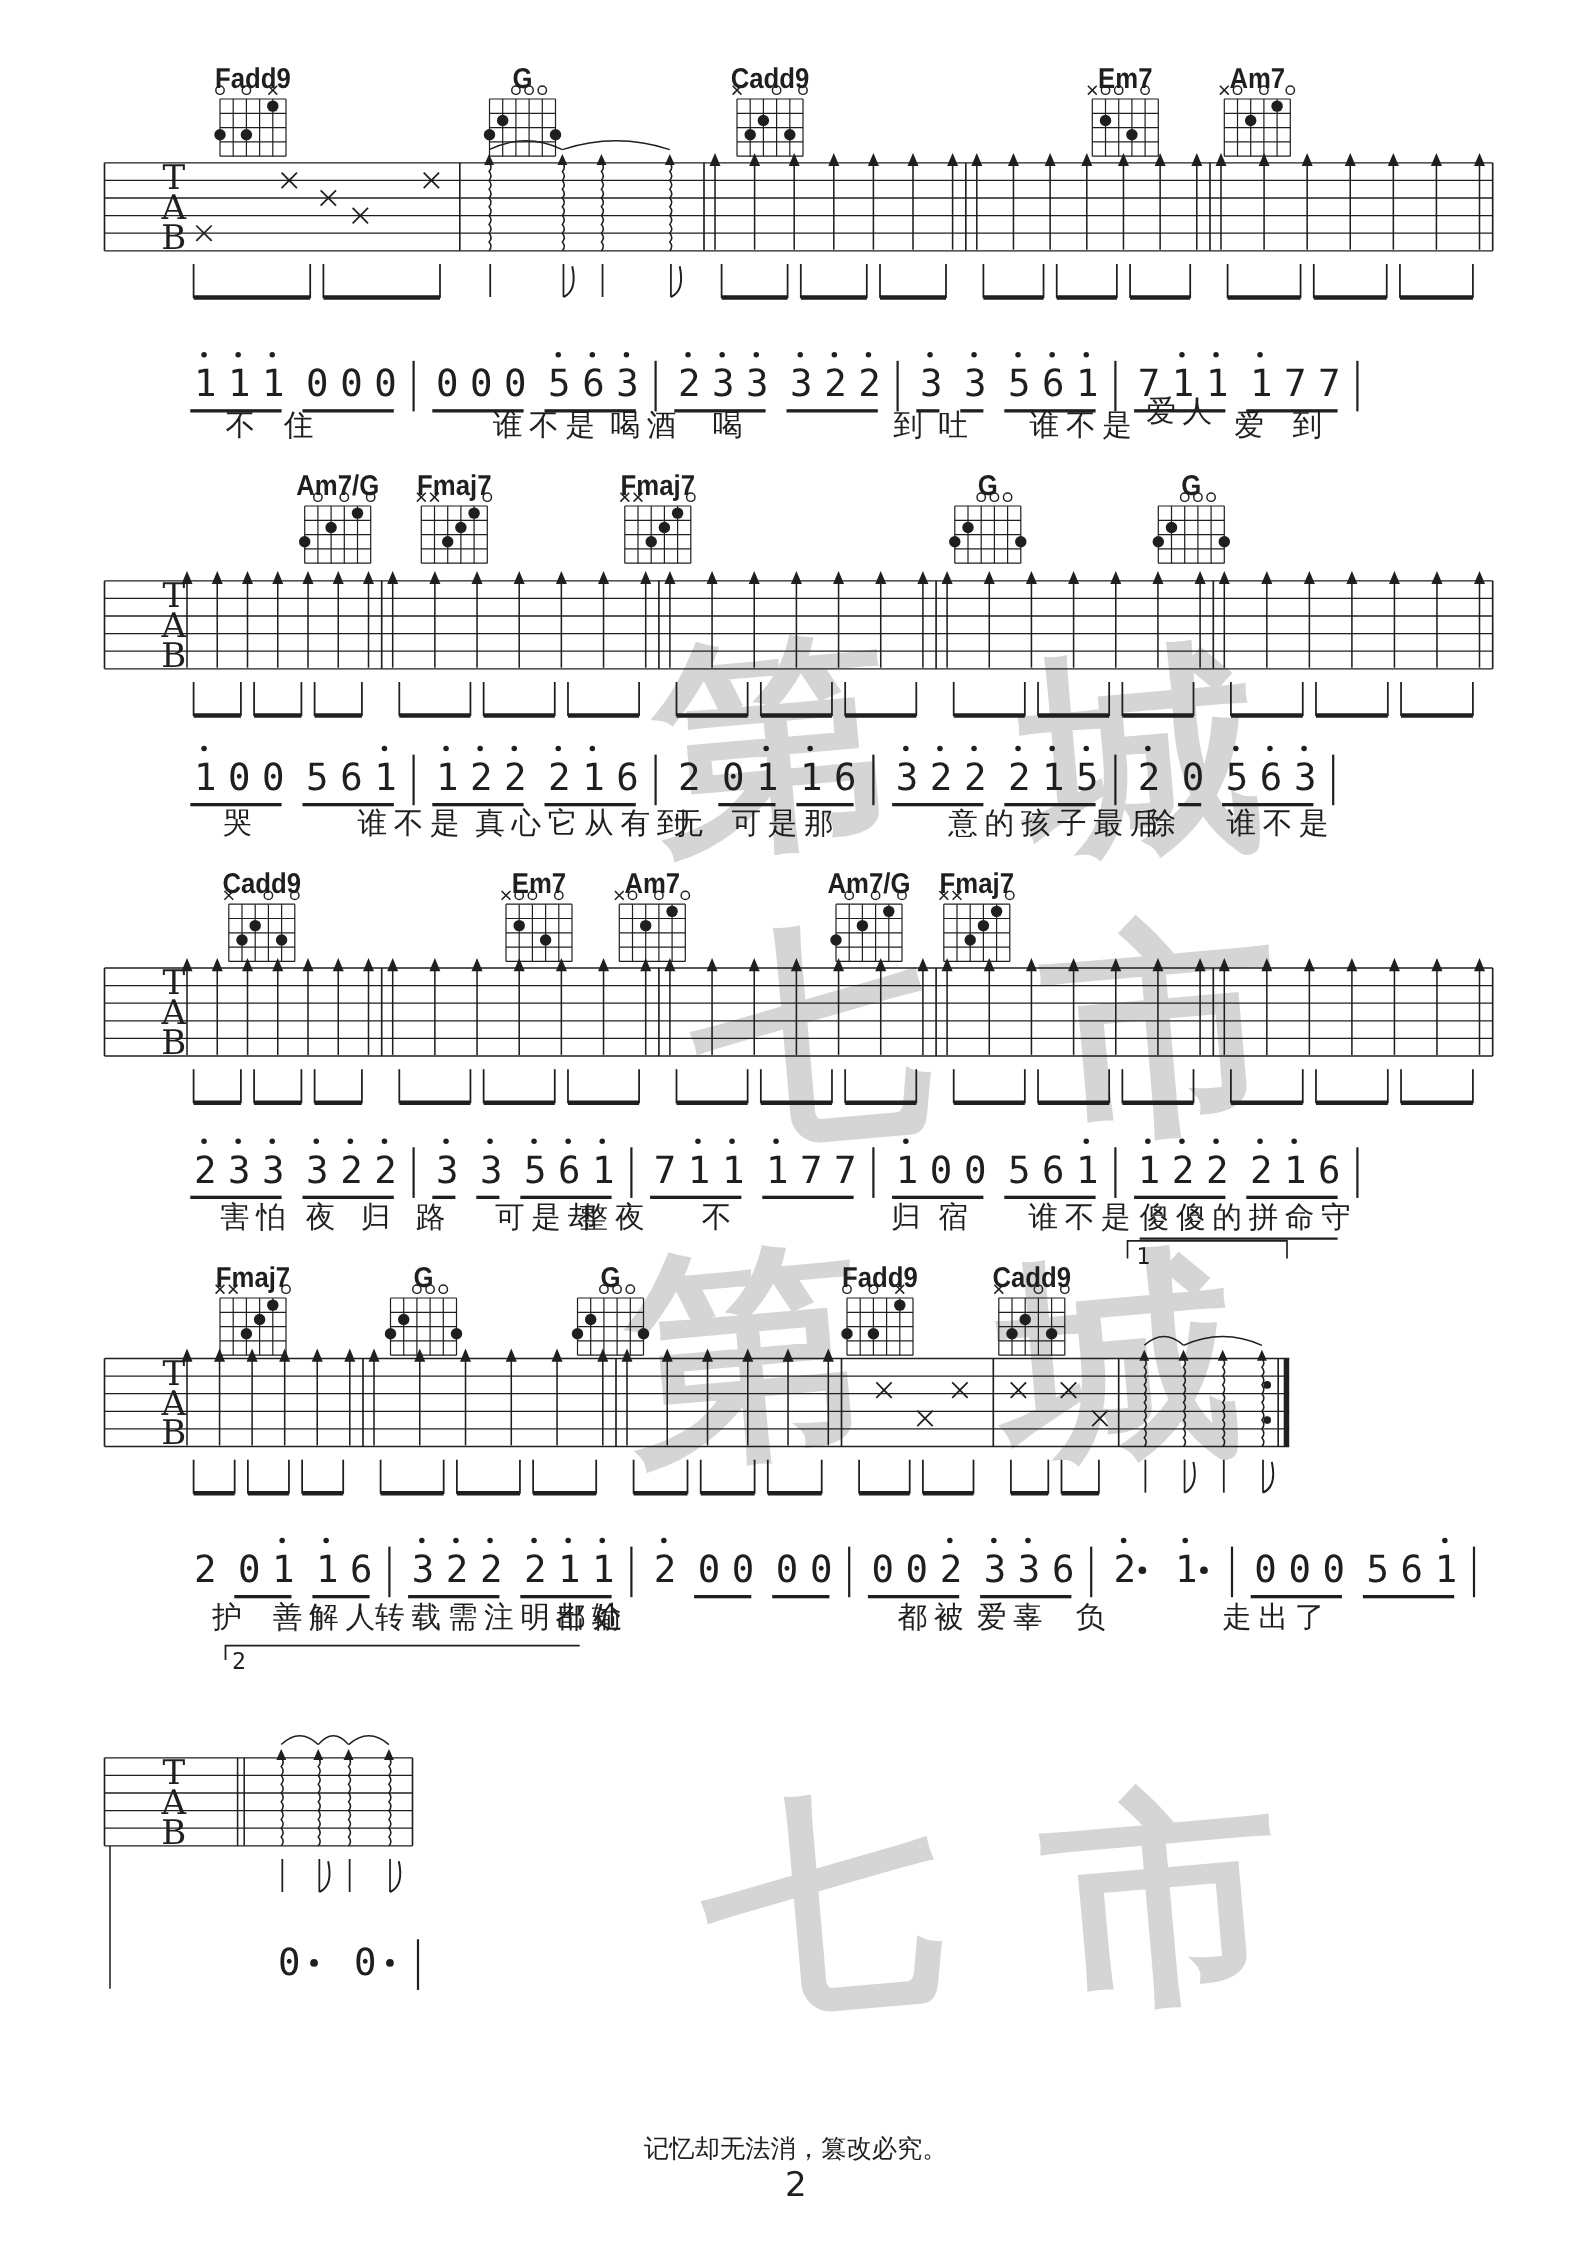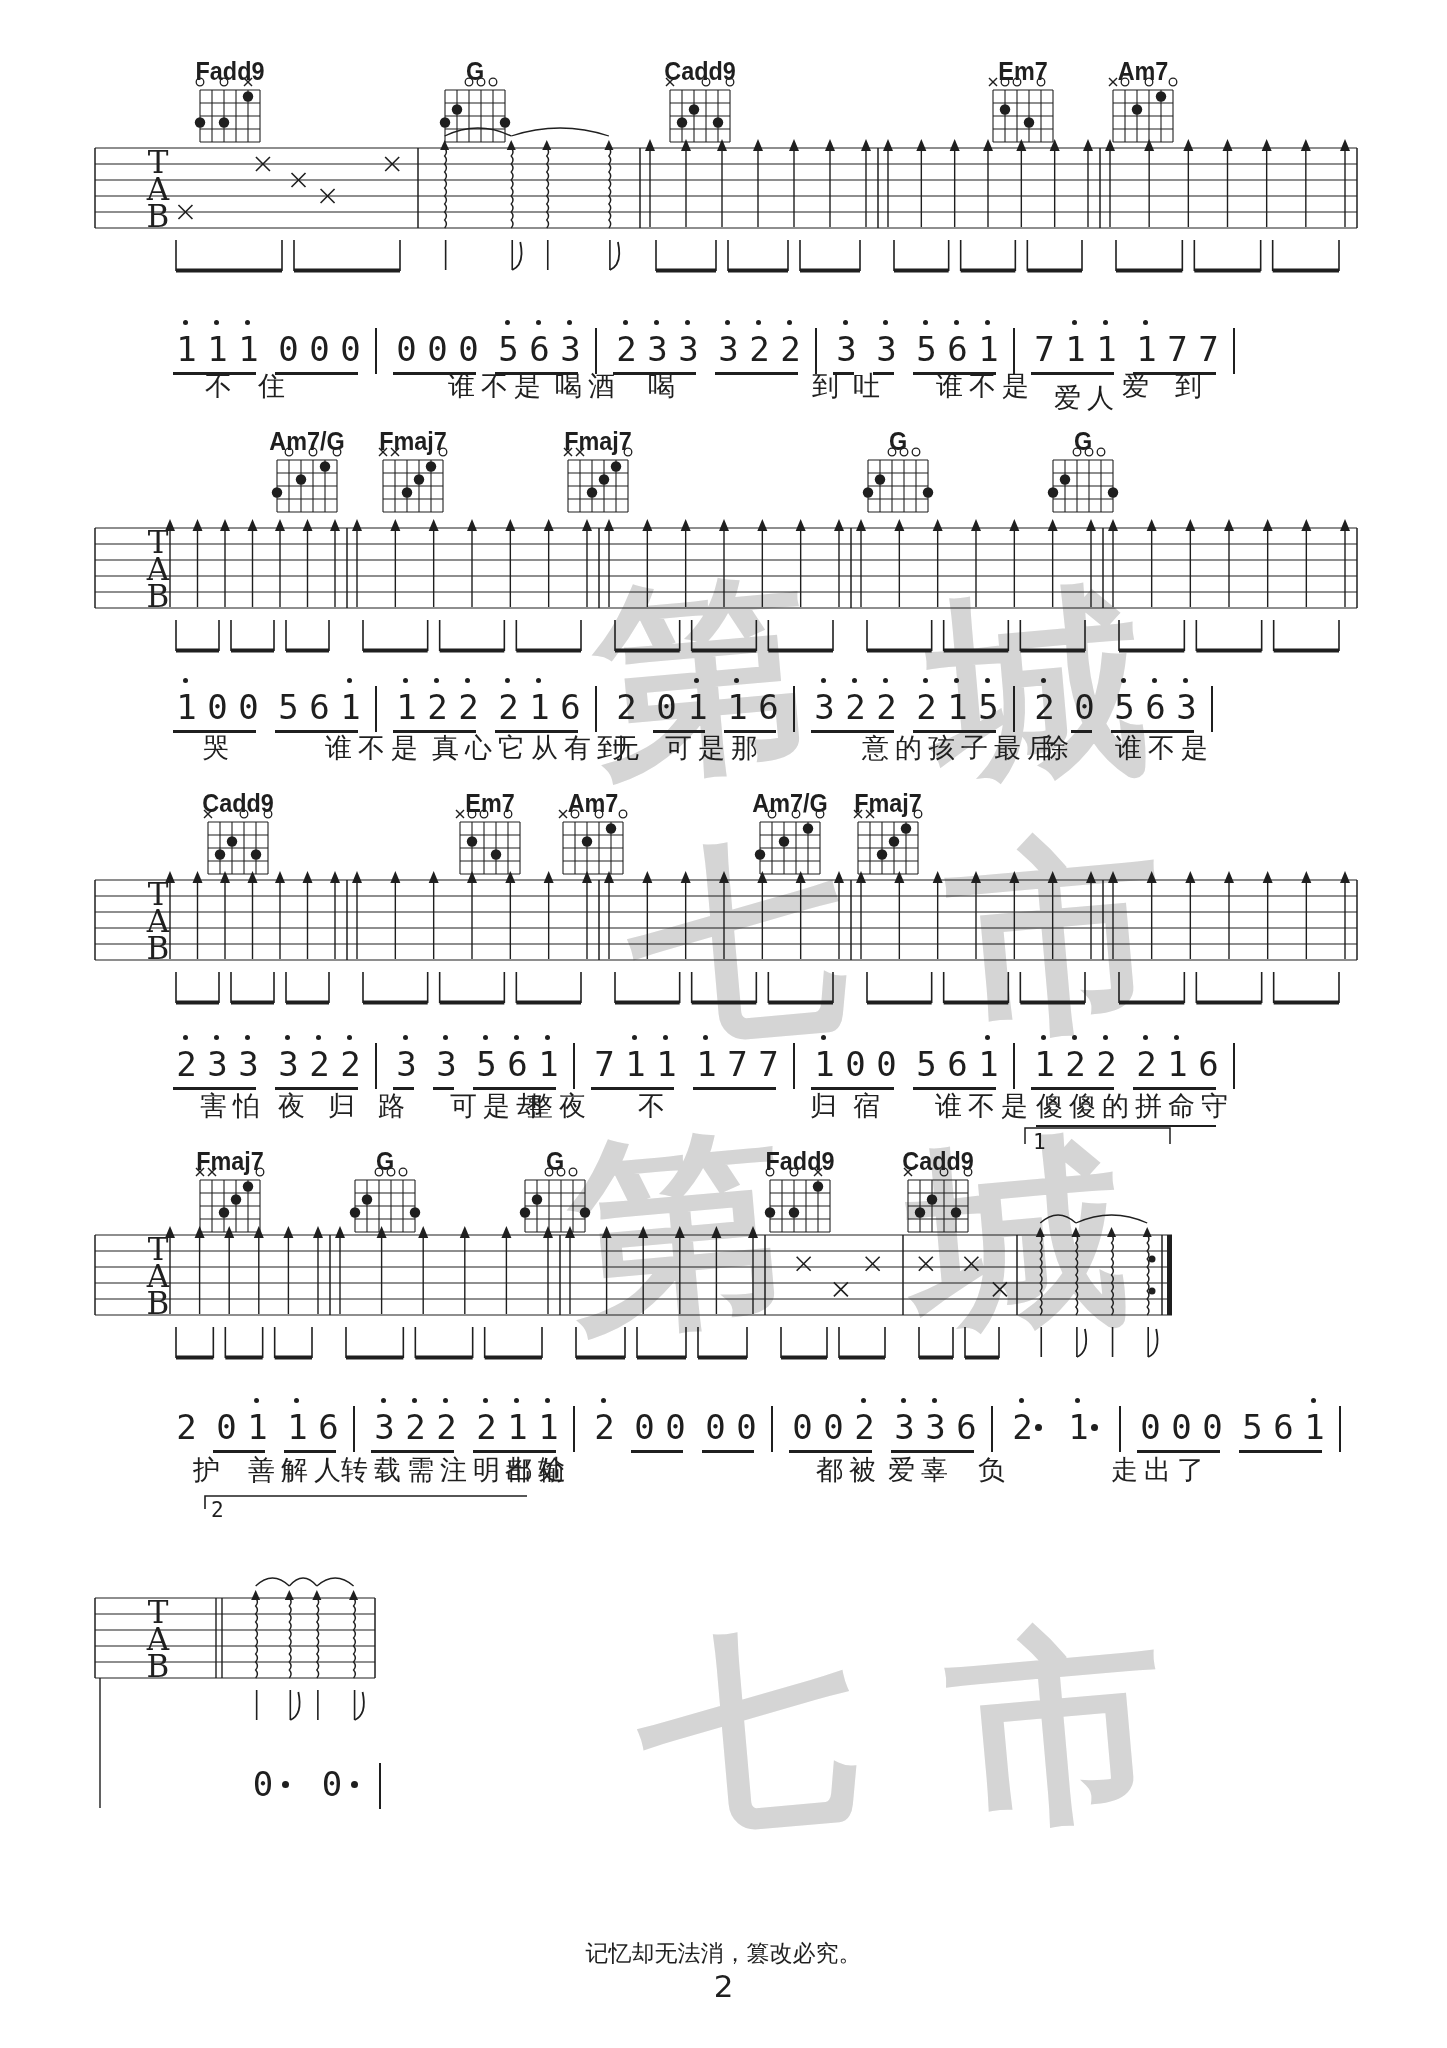--- a/index.html
+++ b/index.html
@@ -1462,21 +1462,21 @@
       <span class="dotA" style="left: 351px; top: 1781px;"></span>
       <span class="mbar" style="left: 379px; top: 1763px;"></span>
       <span class="lyr" style="left: 205px; top: 368px;">不</span>
       <span class="lyr" style="left: 258px; top: 368px;">住</span>
       <span class="lyr" style="left: 448px; top: 368px;">谁不是</span>
       <span class="lyr" style="left: 555px; top: 368px;">喝酒</span>
       <span class="lyr" style="left: 648px; top: 368px;">喝</span>
       <span class="lyr" style="left: 812px; top: 368px;">到</span>
       <span class="lyr" style="left: 853px; top: 368px;">吐</span>
       <span class="lyr" style="left: 936px; top: 368px;">谁不是</span>
-      <span class="lyr" style="left: 1042px; top: 380px; margin-left: 12px;">爱人</span>
+      <span class="lyr" style="left: 1042px; top: 356px;">爱人</span>
       <span class="lyr" style="left: 1122px; top: 368px;">爱</span>
       <span class="lyr" style="left: 1175px; top: 368px;">到</span>
       <span class="lyr" style="left: 202px; top: 730px;">哭</span>
       <span class="lyr" style="left: 325px; top: 730px;">谁不是</span>
       <span class="lyr" style="left: 432px; top: 730px;">真心它从有到</span>
       <span class="lyr" style="left: 612px; top: 730px;">无</span>
       <span class="lyr" style="left: 665px; top: 730px;">可是那</span>
       <span class="lyr" style="left: 862px; top: 730px;">意的孩子最后</span>
       <span class="lyr" style="left: 1042px; top: 730px;">除</span>
       <span class="lyr" style="left: 1115px; top: 730px;">谁不是</span>

